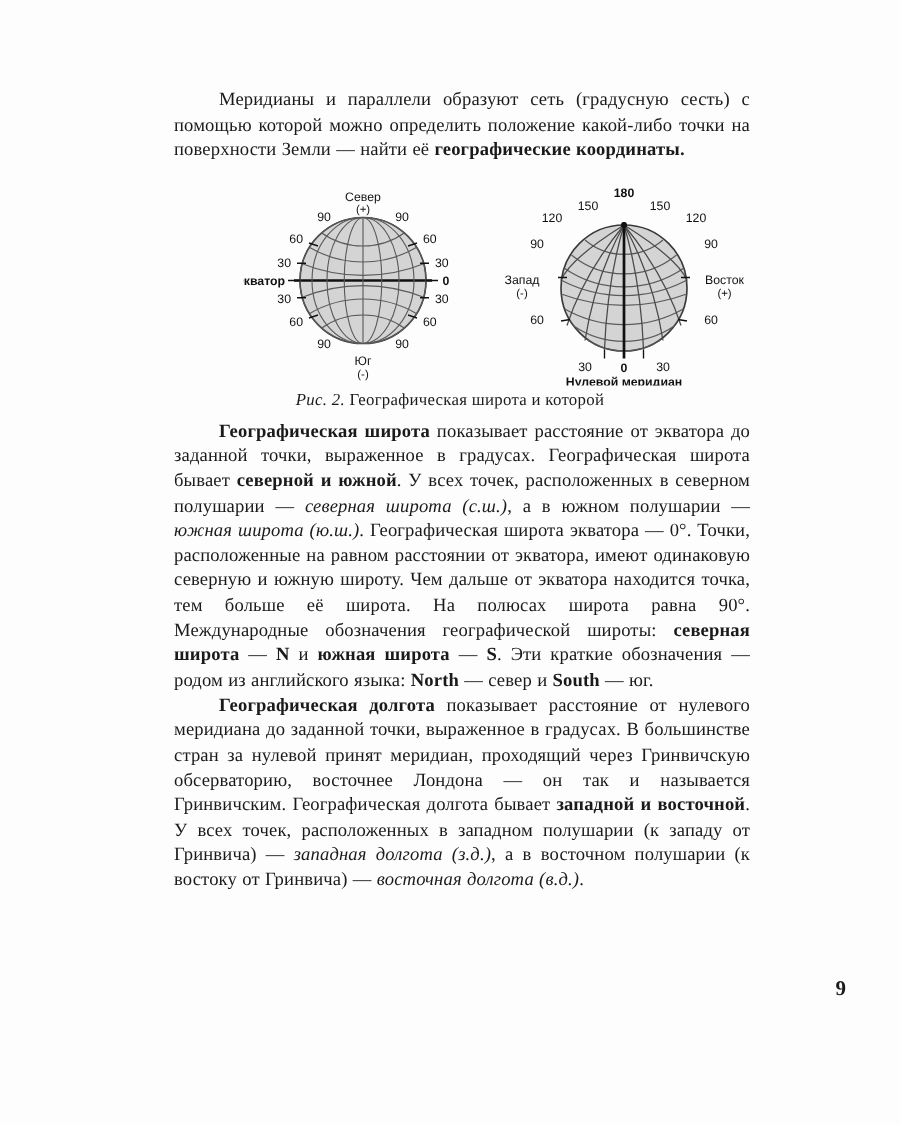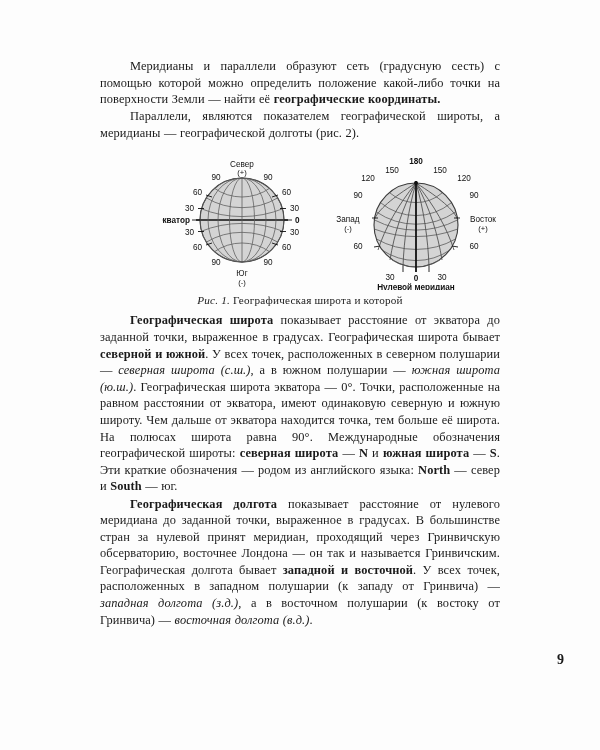--- a/index.html
+++ b/index.html
@@ -22,21 +22,21 @@
     height: 750px;
     background: #fdfdfd;
   }
   .content {
     position: absolute;
     left: 100px;
     top: 58px;
     width: 400px;
   }
   p.para {
-    margin: 0 0 0 0;
+    margin: 0 0 0 16px;
     text-indent: 30px;
     text-align: justify;
     font-size: 12.4px;
     line-height: 16.6px;
     letter-spacing: 0.1px;
     word-spacing: 0.3px;
     hyphens: none;
   }
   p.para + p.para { margin-top: 0.5px; }
   b { font-weight: bold; }
@@ -88,21 +88,20 @@
 </style>
 </head>
 <body>
 
 <div class="page">
 
   <div class="content">
 
     <div>
       <p class="para"><span>Меридианы и параллели образуют сеть (градусную сесть) с помощью которой можно определить положение какой-либо точки на поверхности Земли — найти её </span><b>географические координаты.</b></p>
-      <p class="para"><span>Параллели, являются показателем географической широты, а меридианы — географической долготы (рис. 2).</span></p>
     </div>
 
     <div class="figure">
       <div class="globes">
 
         <div class="globe-block" id="globe-lat-block">
           <svg width="160" height="140" viewBox="0 0 160 140">
 
             <circle cx="80" cy="70" r="42" fill="#d4d4d4" stroke="#3a3a3a" stroke-width="1.1"></circle>
 
@@ -231,21 +230,21 @@
             <text class="lbl" x="155" y="72" text-anchor="middle">Восток</text>
             <text class="lbl-sm" x="155" y="81" text-anchor="middle">(+)</text>
 
             <text class="lbl-b" x="88" y="140" text-anchor="middle">Нулевой меридиан</text>
           </svg>
         </div>
 
       </div>
 
       <div class="fig-caption">
-        <span class="ital">Рис. 1.</span><span> Географическая широта и которой</span>
+        <span class="ital">Рис. 2.</span><span> Географическая широта и которой</span>
       </div>
     </div>
 
     <div style="margin-top:6px;">
       <p class="para"><b>Географическая широта</b><span> показывает расстояние от экватора до заданной точки, выраженное в градусах. Географическая широта бывает </span><b>северной и южной</b><span>. У всех точек, расположенных в северном полушарии — </span><i>северная широта (с.ш.)</i><span>, а в южном полушарии — </span><i>южная широта (ю.ш.)</i><span>. Географическая широта экватора — 0°. Точки, расположенные на равном расстоянии от экватора, имеют одинаковую северную и южную широту. Чем дальше от экватора находится точка, тем больше её широта. На полюсах широта равна 90°. Международные обозначения географической широты: </span><b>северная широта</b><span> — </span><b>N</b><span> и </span><b>южная широта</b><span> — </span><b>S</b><span>. Эти краткие обозначения — родом из английского языка: </span><b>North</b><span> — север и </span><b>South</b><span> — юг.</span></p>
       <p class="para"><b>Географическая долгота</b><span> показывает расстояние от нулевого меридиана до заданной точки, выраженное в градусах. В большинстве стран за нулевой принят меридиан, проходящий через Гринвичскую обсерваторию, восточнее Лондона — он так и называется Гринвичским. Географическая долгота бывает </span><b>западной и восточной</b><span>. У всех точек, расположенных в западном полушарии (к западу от Гринвича) — </span><i>западная долгота (з.д.)</i><span>, а в восточном полушарии (к востоку от Гринвича) — </span><i>восточная долгота (в.д.)</i><span>.</span></p>
     </div>
 
   </div>
 

